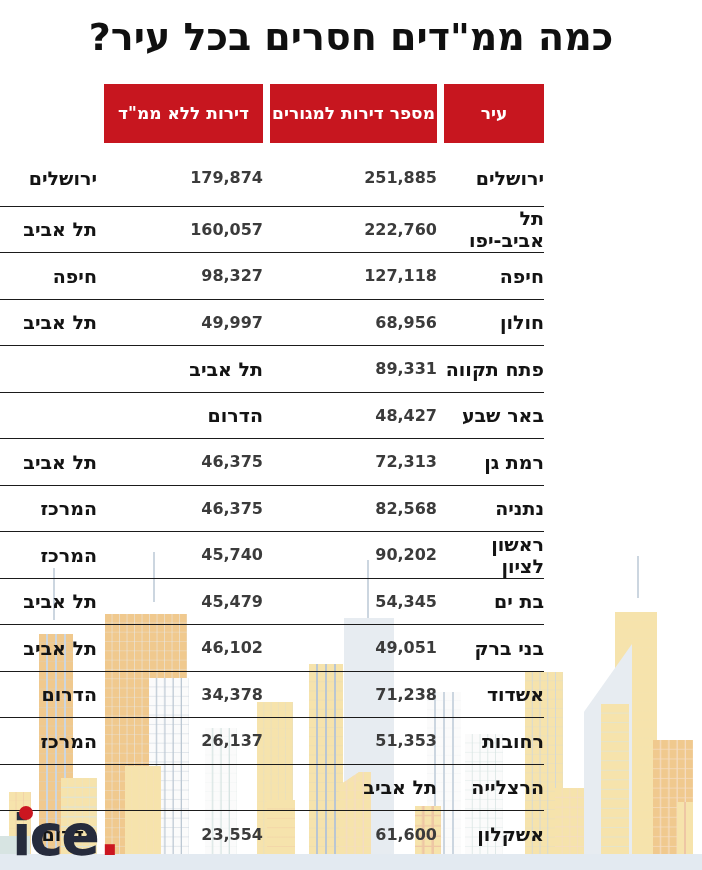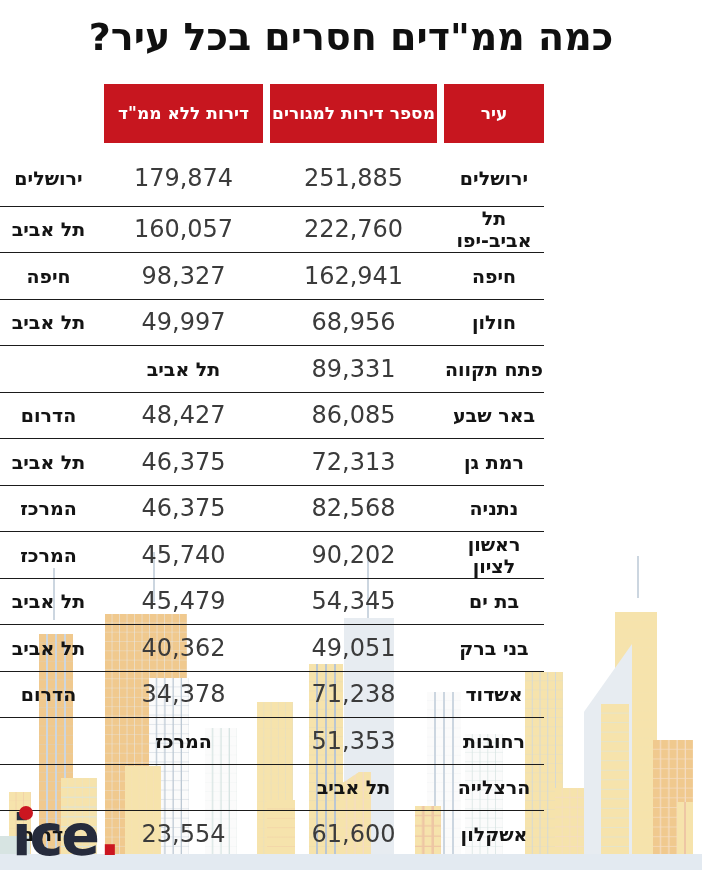--- a/index.html
+++ b/index.html
@@ -34,23 +34,23 @@
   .grid{display:grid;grid-template-columns:100px 167px 159px 97px;column-gap:7px;}
   .thead .cell{background:var(--header-red,#c7161f);color:#ffffff;
                height:59px;display:flex;align-items:center;justify-content:center;
                font-weight:700;font-size:17px;text-align:center;line-height:1.1;}
   .tbody{margin-top:7px;}
   .trow{display:grid;grid-template-columns:100px 167px 159px 97px;column-gap:7px;
         height:46.5px;align-items:center;box-sizing:border-box;
         border-bottom:1.5px solid var(--row-line,#1b1b1b);}
   .trow:first-child{height:57px;}
   .trow:last-child{border-bottom:none;}
-  .cellb{text-align:center;}
+  .cellb{text-align:right;}
   .city,.district{font-weight:700;font-size:19px;color:var(--hebrew-text,#141414);}
-  .num{font-weight:400;font-size:24px;color:var(--number-text,#3b3b3b);}
+  .num{font-weight:700;font-size:16px;color:var(--number-text,#3b3b3b);}
 
   
   .logo{position:absolute;left:12px;bottom:6px;z-index:2;line-height:1;}
   .logo-text{font-size:57px;font-weight:700;letter-spacing:-2px;
              color:var(--logo-navy,#262b3c);}
   .logo-period{font-size:57px;font-weight:800;color:var(--logo-red,#cb1620);margin-left:1px;}
   .logo-dot{position:absolute;left:7px;top:-1px;width:14px;height:14px;border-radius:50%;
             background:var(--logo-red,#cb1620);}
 </style>
 </head>
@@ -108,41 +108,40 @@
 
   <div class="trow">
     <div class="cellb city">תל אביב-יפו</div>
     <div class="cellb num">222,760</div>
     <div class="cellb num">160,057</div>
     <div class="cellb district">תל אביב</div>
   </div>
 
   <div class="trow">
     <div class="cellb city">חיפה</div>
-    <div class="cellb num">162,941</div>
+    <div class="cellb num">127,118</div>
     <div class="cellb num">98,327</div>
     <div class="cellb district">חיפה</div>
   </div>
 
   <div class="trow">
     <div class="cellb city">חולון</div>
     <div class="cellb num">68,956</div>
     <div class="cellb num">49,997</div>
     <div class="cellb district">תל אביב</div>
   </div>
 
   <div class="trow">
     <div class="cellb city">פתח תקווה</div>
     <div class="cellb num">89,331</div>
     <div class="cellb district">תל אביב</div>
   </div>
 
   <div class="trow">
     <div class="cellb city">באר שבע</div>
-    <div class="cellb num">86,085</div>
     <div class="cellb num">48,427</div>
     <div class="cellb district">הדרום</div>
   </div>
 
   <div class="trow">
     <div class="cellb city">רמת גן</div>
     <div class="cellb num">72,313</div>
     <div class="cellb num">46,375</div>
     <div class="cellb district">תל אביב</div>
   </div>
@@ -164,34 +163,35 @@
   <div class="trow">
     <div class="cellb city">בת ים</div>
     <div class="cellb num">54,345</div>
     <div class="cellb num">45,479</div>
     <div class="cellb district">תל אביב</div>
   </div>
 
   <div class="trow">
     <div class="cellb city">בני ברק</div>
     <div class="cellb num">49,051</div>
-    <div class="cellb num">40,362</div>
+    <div class="cellb num">46,102</div>
     <div class="cellb district">תל אביב</div>
   </div>
 
   <div class="trow">
     <div class="cellb city">אשדוד</div>
     <div class="cellb num">71,238</div>
     <div class="cellb num">34,378</div>
     <div class="cellb district">הדרום</div>
   </div>
 
   <div class="trow">
     <div class="cellb city">רחובות</div>
     <div class="cellb num">51,353</div>
+    <div class="cellb num">26,137</div>
     <div class="cellb district">המרכז</div>
   </div>
 
   <div class="trow">
     <div class="cellb city">הרצלייה</div>
     <div class="cellb district">תל אביב</div>
   </div>
 
   <div class="trow">
     <div class="cellb city">אשקלון</div>

